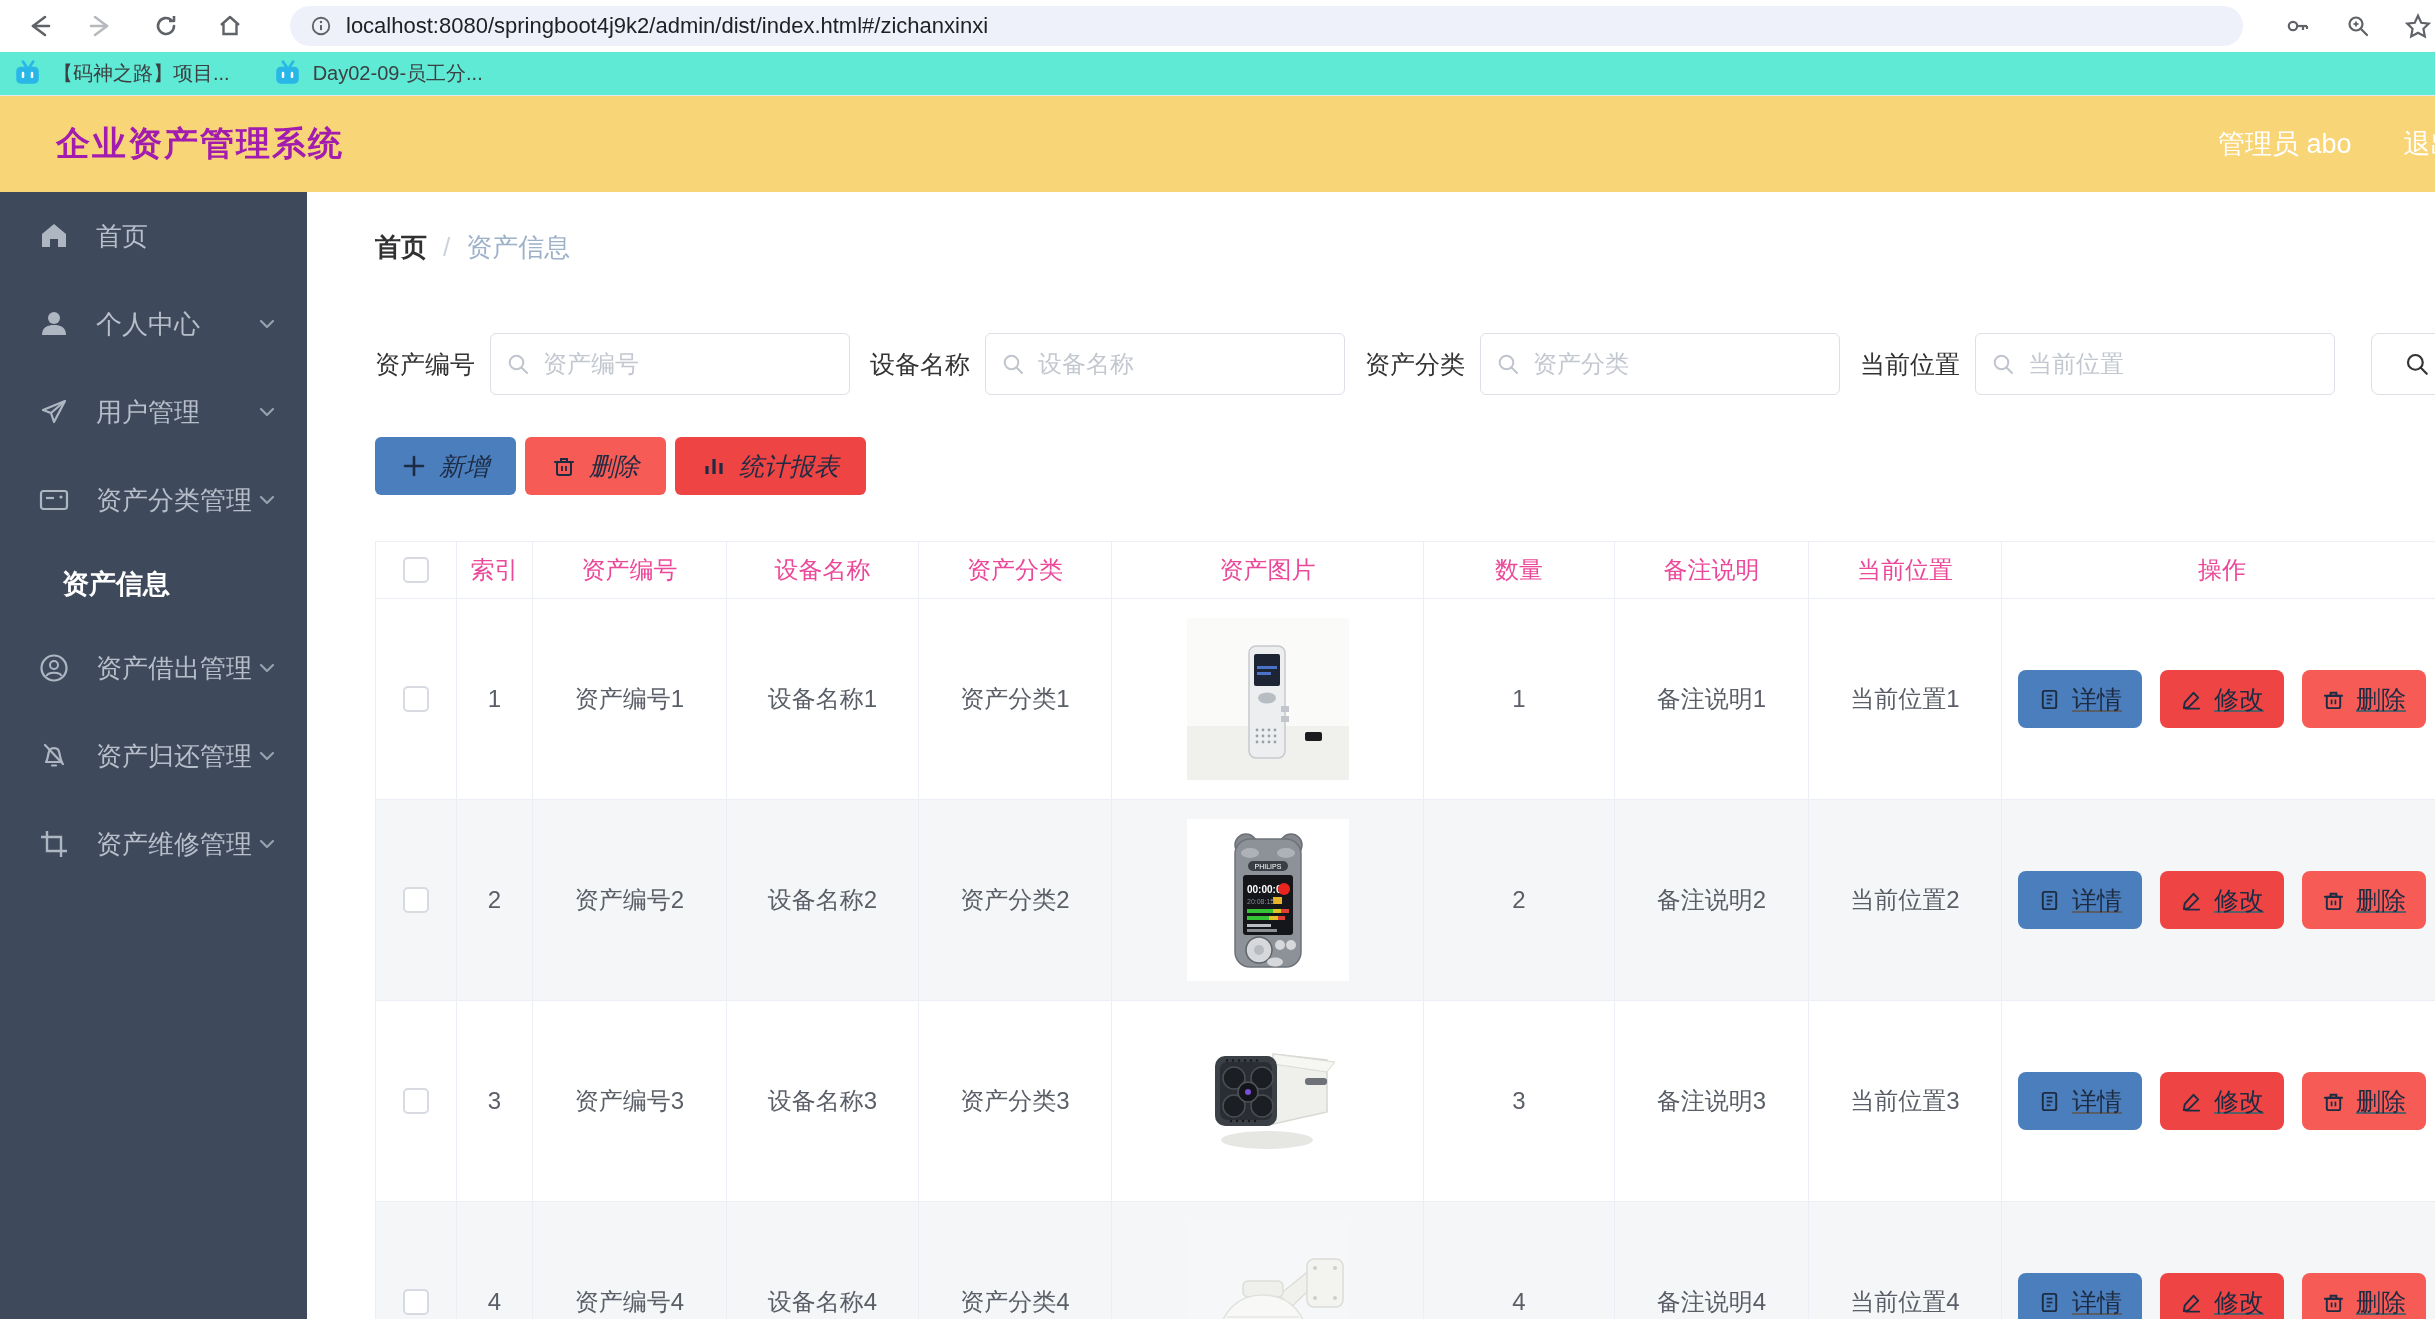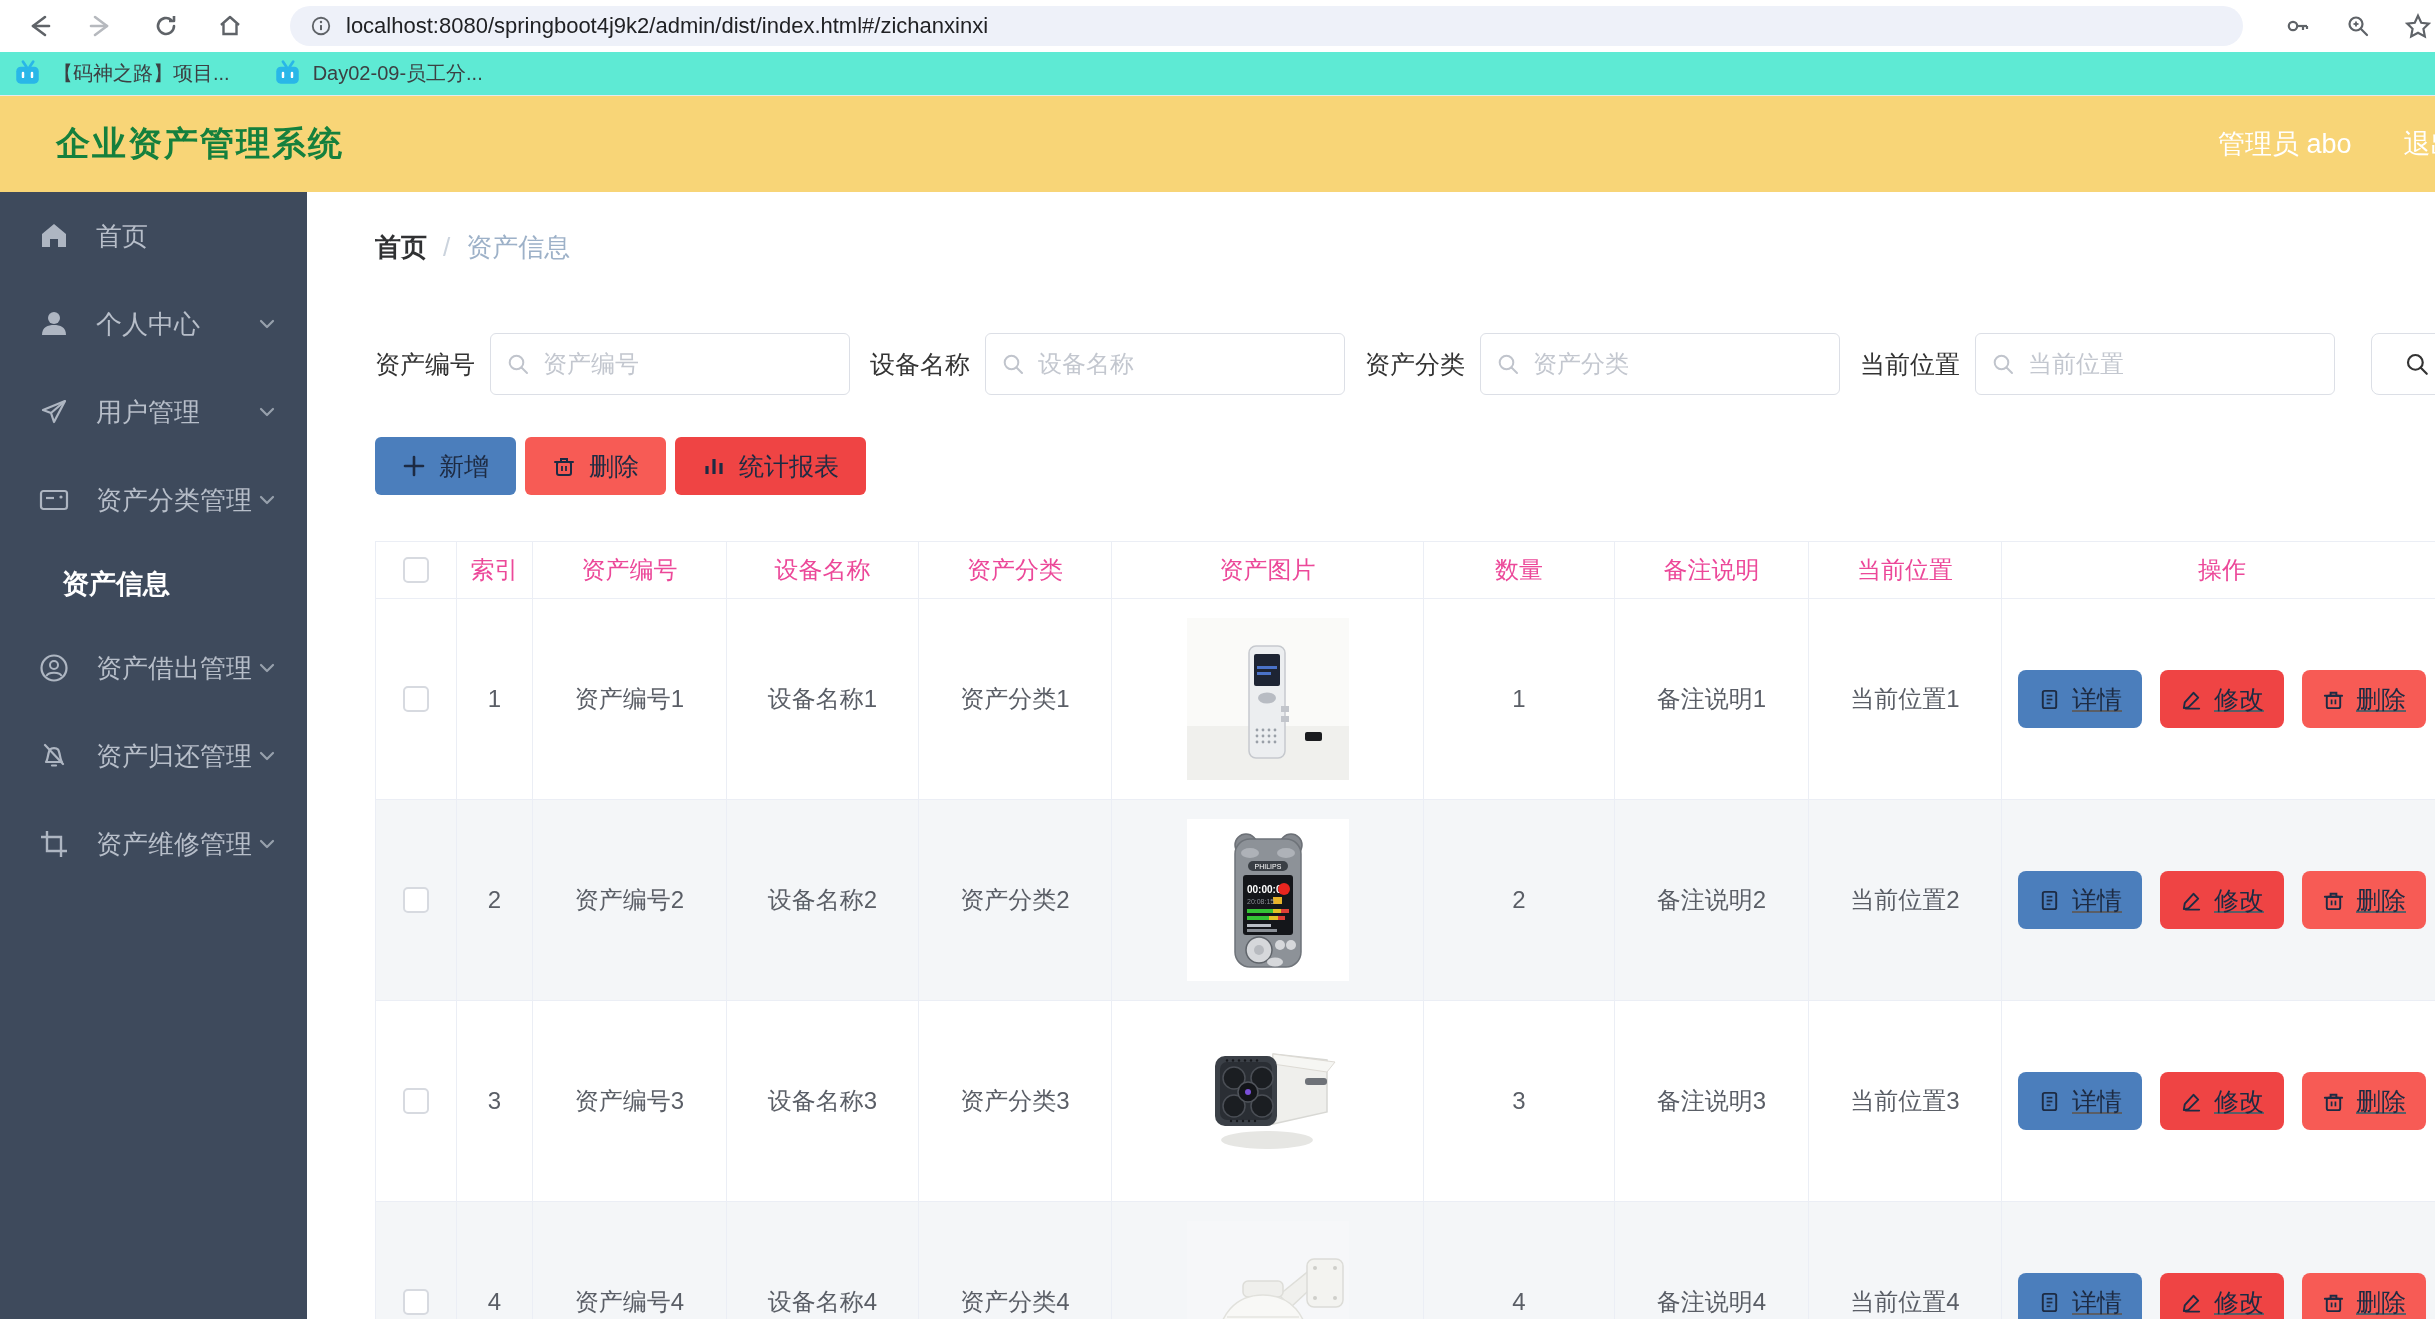--- a/index.html
+++ b/index.html
@@ -22,21 +22,21 @@
   
   .bookmarks { height:44px; background:#5eead4; display:flex; align-items:center; padding:0 14px;
                border-bottom:1px solid #e7e9ec; }
   .bm { display:flex; align-items:center; margin-right:44px; cursor:pointer; }
   .bm svg { width:27px; height:27px; }
   .bm span { font-size:20px; color:#3c4043; margin-left:12px; white-space:nowrap; }
 
   
   .app-header { height:96px; background:#f8d577; position:relative; display:flex; align-items:center;
                 padding:0 56px; }
-  .app-title { font-size:34px; font-weight:bold; color:#15803d; letter-spacing:2px; }
+  .app-title { font-size:34px; font-weight:bold; color:#a21caf; letter-spacing:2px; }
   .header-right { position:absolute; left:2218px; top:0; height:96px; display:flex;
                   align-items:center; gap:52px; white-space:nowrap; }
   .header-right span { font-size:27px; color:#fff; cursor:pointer; }
 
   
   .app-body { display:flex; height:1223px; }
   .sidebar { width:307px; flex-shrink:0; background:#3e4a5c; }
   .menu-item { height:88px; display:flex; align-items:center; padding:0 30px 0 38px; cursor:pointer; }
   .menu-item .mi-ic { width:32px; height:32px; color:#aeb6c2; flex-shrink:0; }
   .menu-item .mi-ic svg { width:32px; height:32px; }
@@ -65,21 +65,21 @@
   .f-input::placeholder { color:#c3c7cf; }
   .search-btn { margin-left:16px; height:62px; background:#fff; border:1px solid #dcdfe6;
                 border-radius:8px; display:flex; align-items:center; padding:0 32px; gap:14px;
                 font-size:27px; color:#333; cursor:pointer; flex-shrink:0; }
   .search-btn svg { width:26px; height:26px; color:#333; }
 
   
   .toolbar { margin-top:42px; display:flex; gap:9px; }
   .tb-btn { height:58px; border:none; border-radius:6px; display:inline-flex; align-items:center;
             padding:0 27px; gap:13px; font-size:25px; color:#1d2b43; cursor:pointer;
-            font-family:"Liberation Sans","DejaVu Sans",sans-serif; }
+            font-family:"Liberation Sans","DejaVu Sans",sans-serif;font-style:italic; }
   .tb-btn svg { width:24px; height:24px; }
   .btn-blue { background:#4b7ebc; }
   .btn-red  { background:#f75b55; }
   .btn-cyan { background:#ef4444; }
 
   
   .asset-table { margin-top:46px; width:2067px; border-top:1px solid #ebeef5; }
   .t-row { display:flex; border-bottom:1px solid #ebeef5; }
   .t-cell { border-right:1px solid #ebeef5; display:flex; align-items:center; justify-content:center;
             font-size:24px; color:#5a5e66; text-align:center; flex-shrink:0; }

